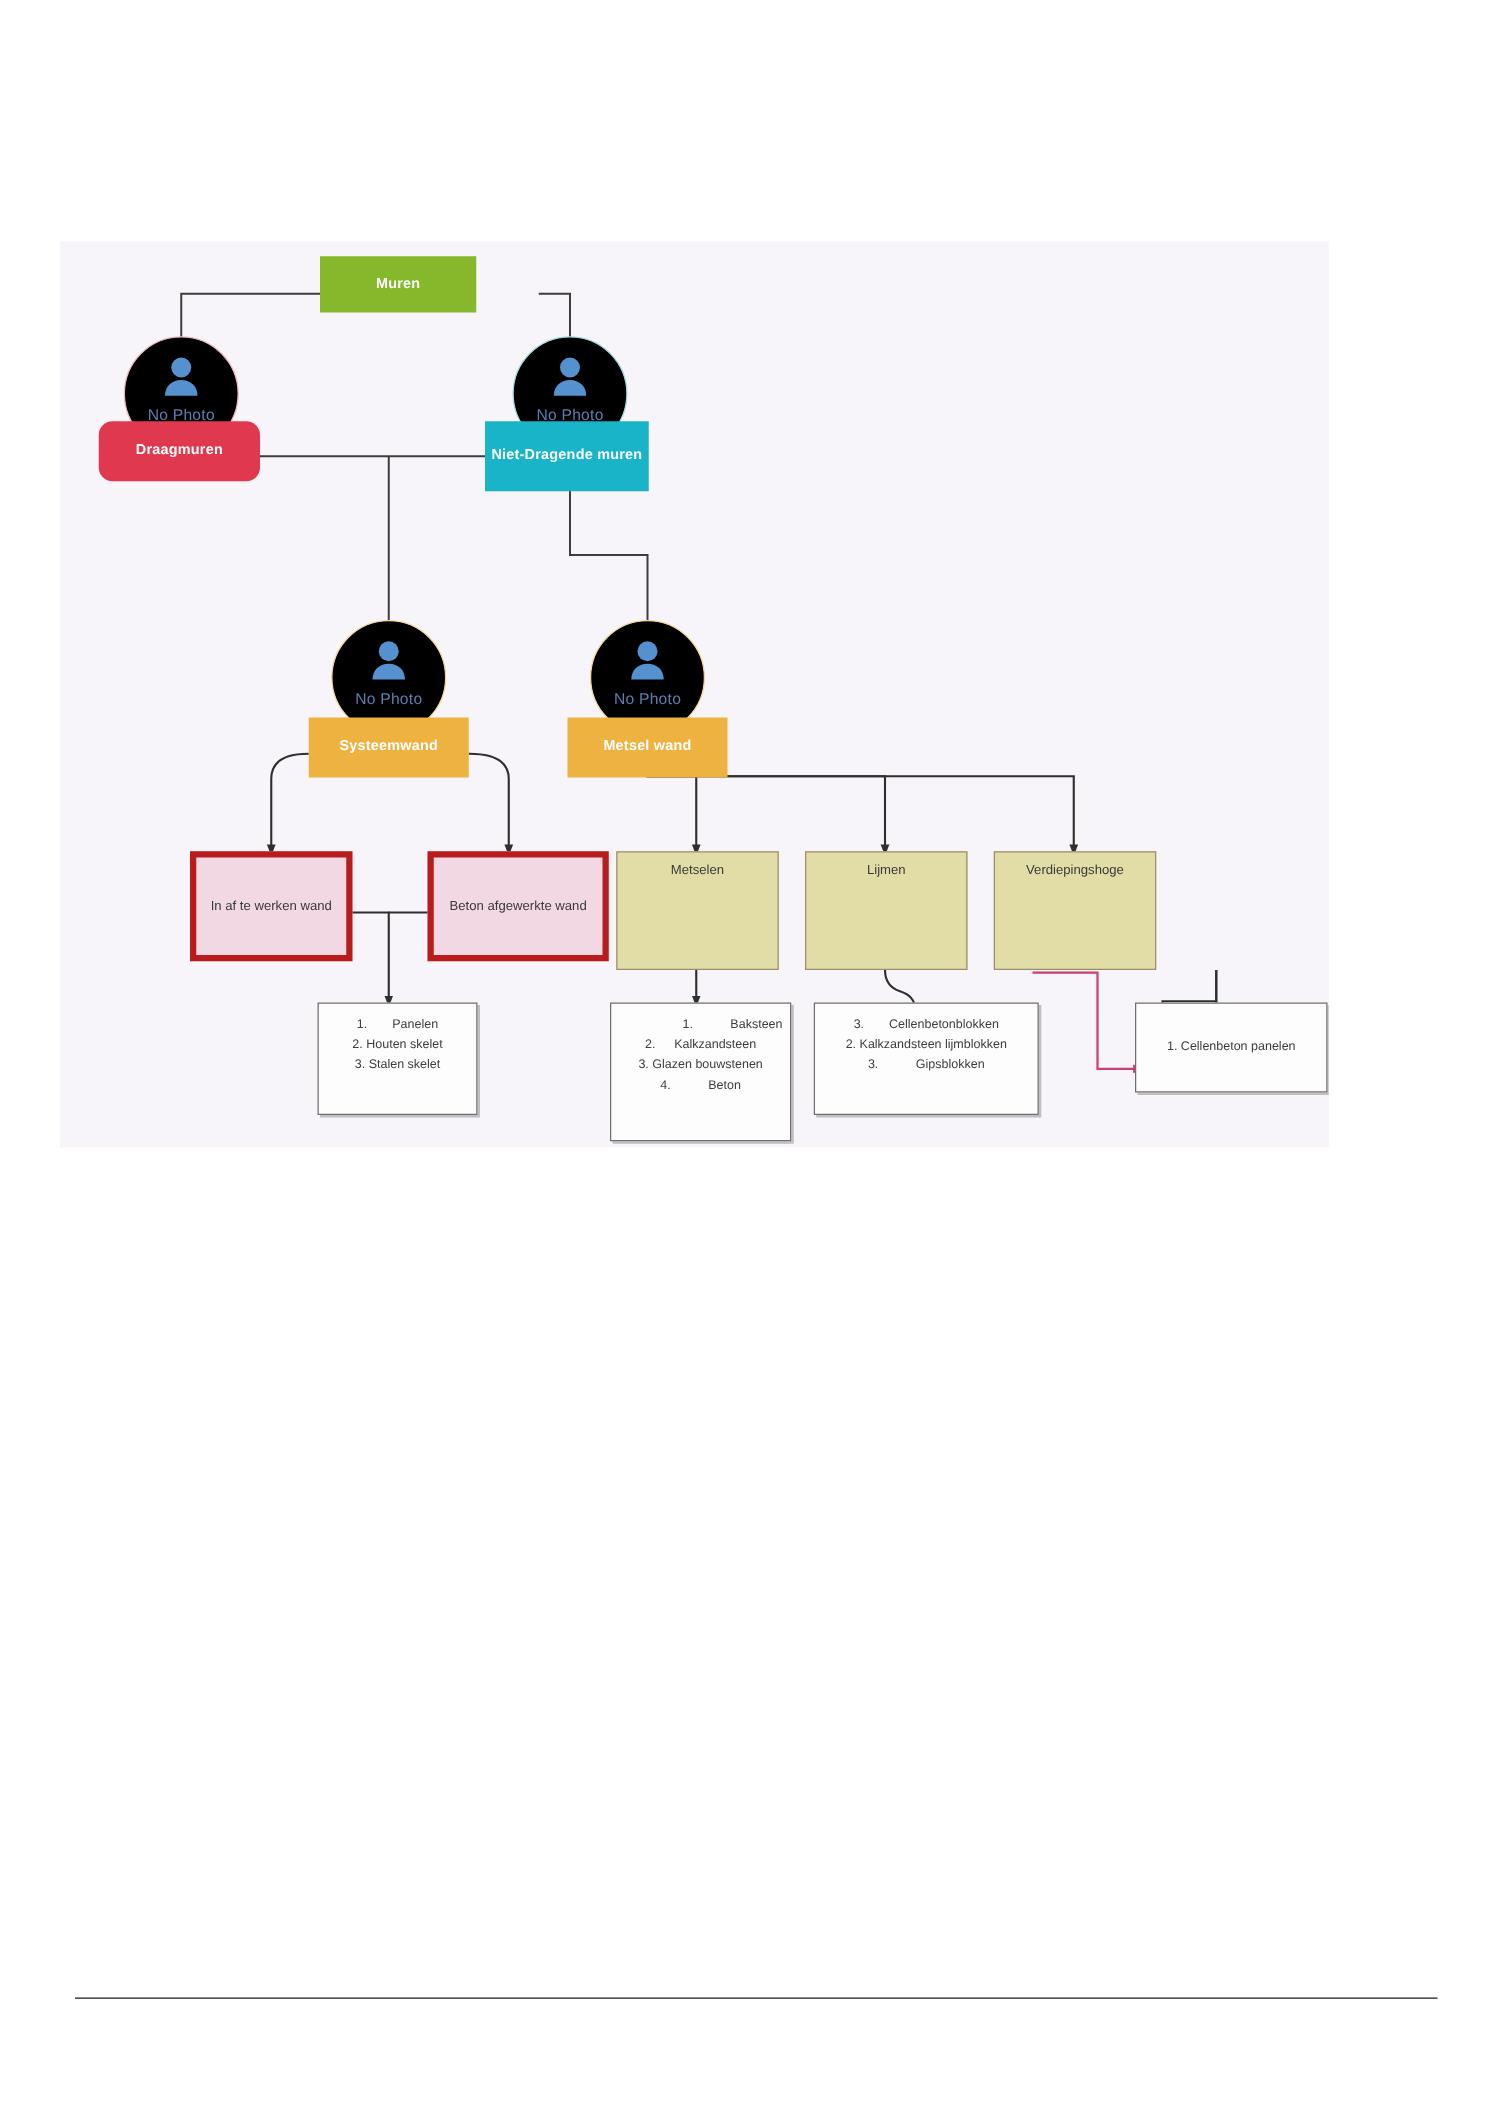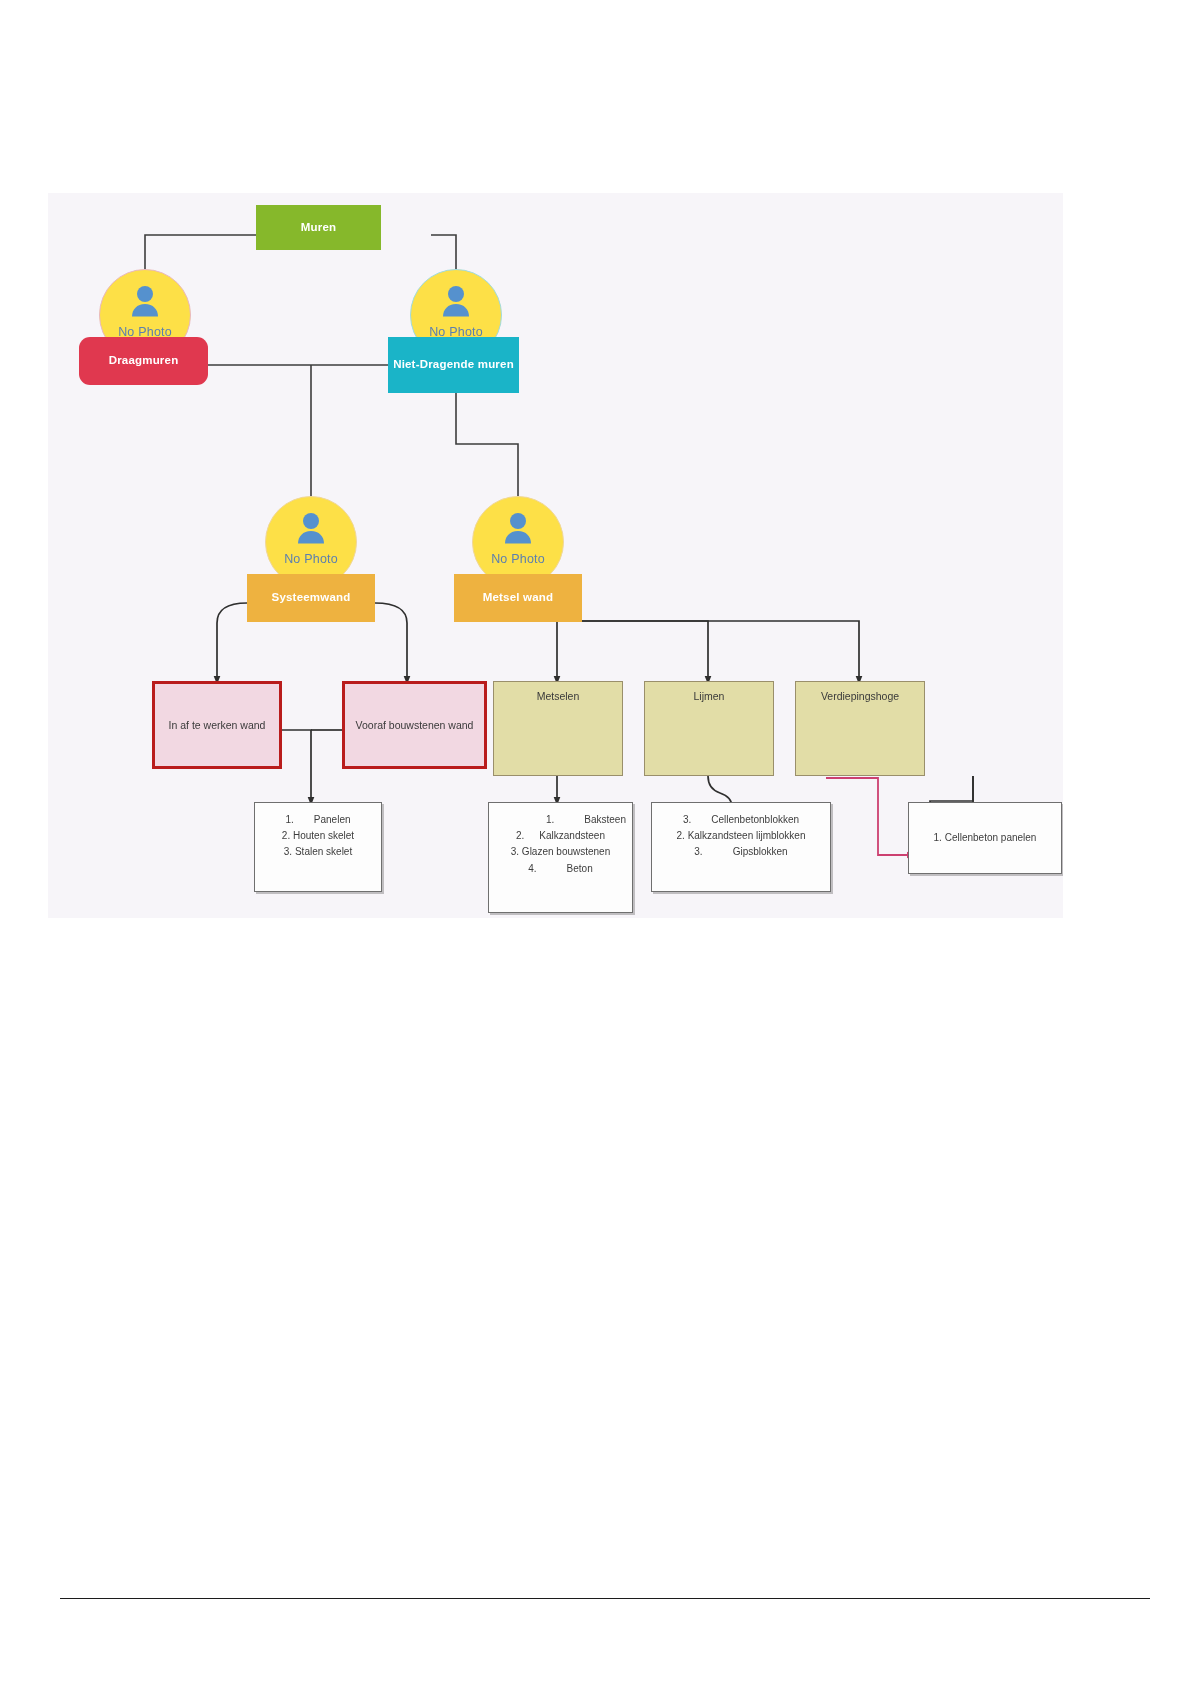--- a/index.html
+++ b/index.html
@@ -55,21 +55,21 @@
   .chip.red     { background: #e0384f; }
   .chip.teal    { background: #1ab4c8; }
   .chip.orange  { background: #eeb githubf; }
   .chip.orange  { background: #eeb240; }
   
   .avatar {
     position: absolute;
     width: 92px;
     height: 92px;
     border-radius: 50%;
-    background: #fde047;
+    background: #000000;
     box-sizing: border-box;
     display: flex;
     flex-direction: column;
     align-items: center;
     justify-content: flex-start;
     overflow: hidden;
   }
   .avatar .glyph {
     margin-top: 13px;
     width: 40px;
@@ -82,21 +82,21 @@
     margin-top: 2px;
     letter-spacing: 0.2px;
   }
   .avatar.ring-red   { border: 1.6px solid #e9b8c1; }
   .avatar.ring-teal  { border: 1.6px solid #9fdbe2; }
   .avatar.ring-gold  { border: 1.6px solid #f0d79a; }
 
   
   .leaf-pink {
     background: #f2d8e2;
-    border: 3px solid #b91c1c;
+    border: 5px solid #b91c1c;
     color: #3a3a3a;
     font-size: 10.5px;
   }
   
   .leaf-khaki {
     background: #e2dda7;
     border: 1px solid #9a8f6b;
     color: #3a3a3a;
     font-size: 10.5px;
     align-items: flex-start;
@@ -234,21 +234,21 @@
 
     <div class="node chip orange" style="left:406px; top:381px; width:128px; height:48px;">
       <span>Metsel wand</span>
     </div>
 
     <div class="node leaf-pink" style="left:104px; top:488px; width:130px; height:88px;">
       <span>In af te werken wand</span>
     </div>
 
     <div class="node leaf-pink" style="left:294px; top:488px; width:145px; height:88px;">
-      <span>Vooraf bouwstenen wand</span>
+      <span>Beton afgewerkte wand</span>
     </div>
 
     <div class="node leaf-khaki" style="left:445px; top:488px; width:130px; height:95px;">
       <span style="width:100%; text-align:center;">Metselen</span>
     </div>
 
     <div class="node leaf-khaki" style="left:596px; top:488px; width:130px; height:95px;">
       <span style="width:100%; text-align:center;">Lijmen</span>
     </div>
 

